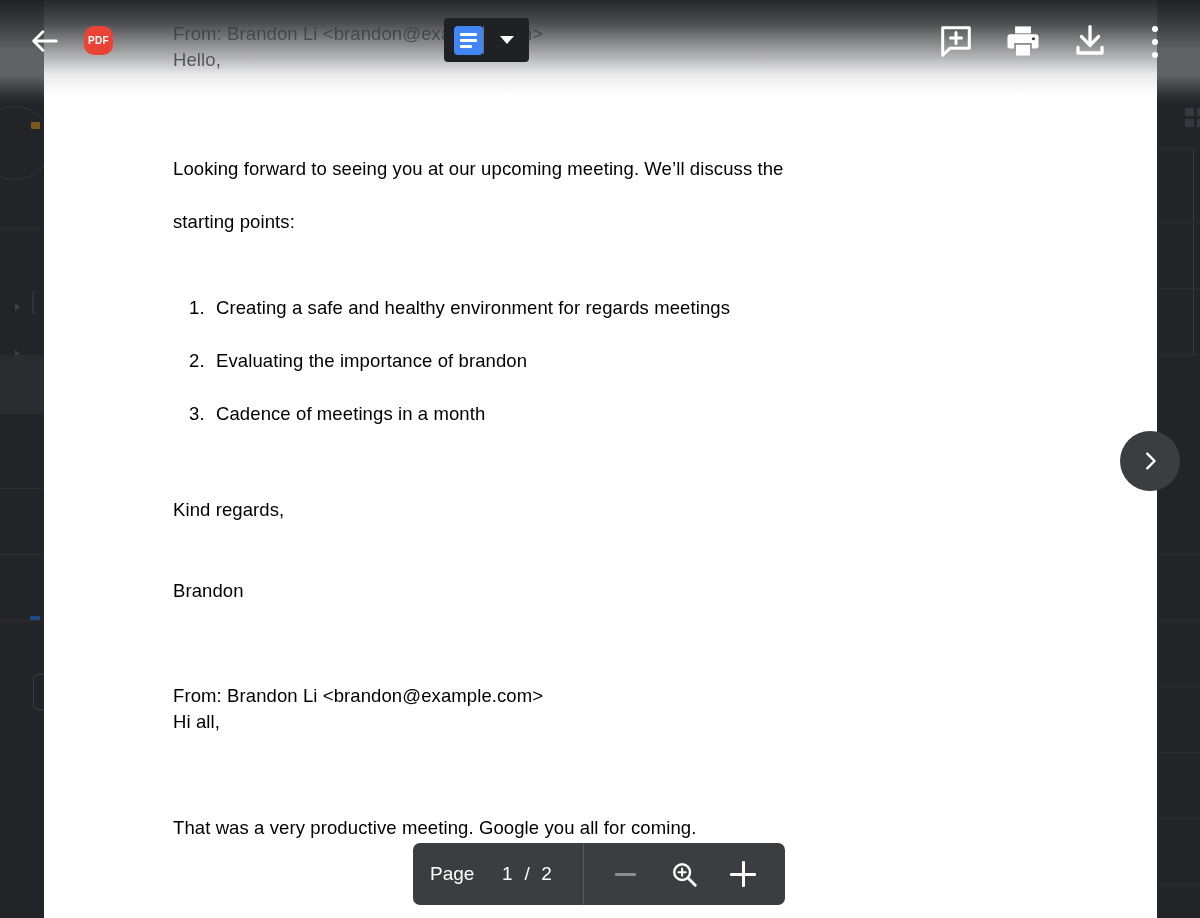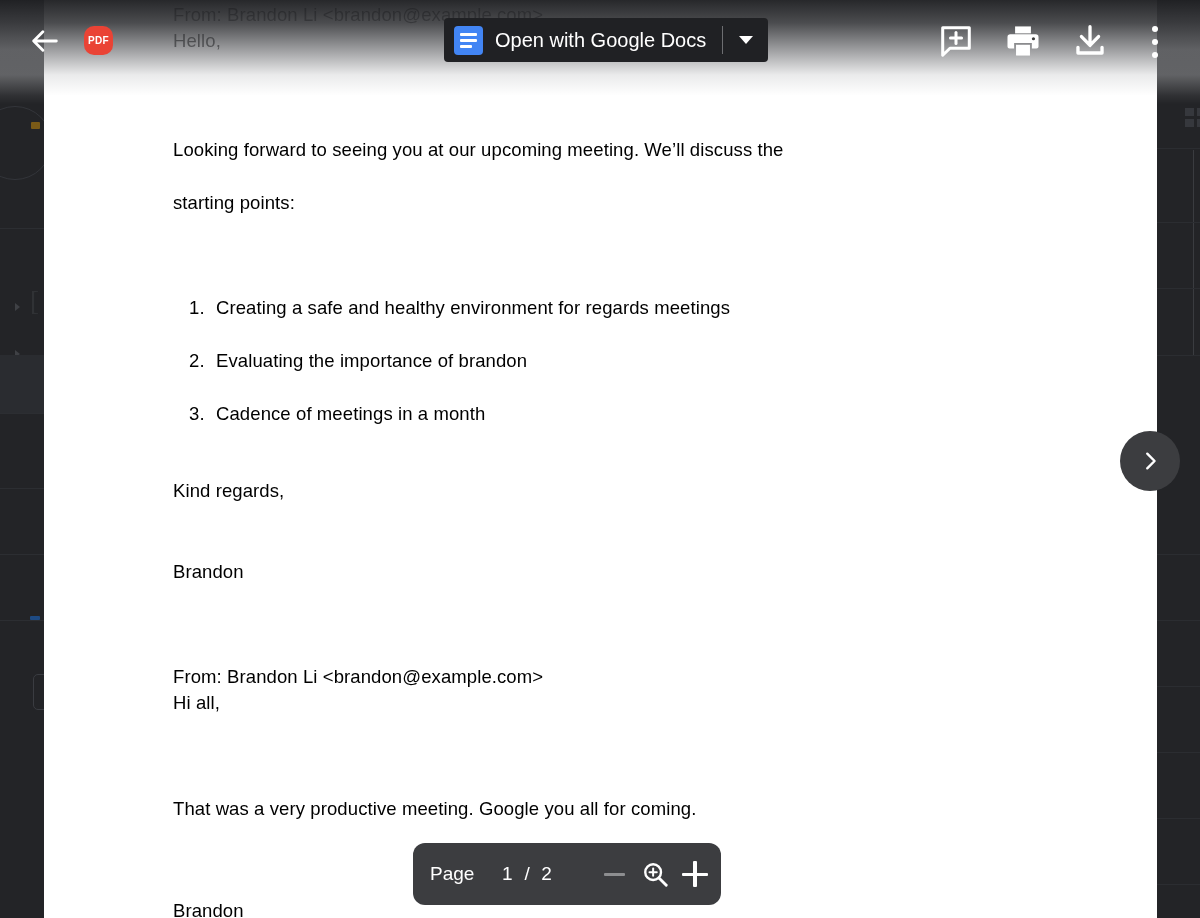--- a/index.html
+++ b/index.html
@@ -130,21 +130,21 @@
     padding: 0;
   }
   .doc p {
     position: absolute;
     color: #000000;
     font-size: 18.5px;
     font-family: "Liberation Sans", sans-serif;
     white-space: nowrap;
     letter-spacing: 0.1px;
   }
-  .doc .indent { left: 129px; }
+  .doc .indent { left: 129px; margin-top: 19px; }
   .doc .listrow { left: 145px; }
   .doc .listrow .num { display: inline-block; width: 27px; }
 
   
   #topbar {
     position: absolute;
     left: 0; top: 0;
     width: 1200px; height: 104px;
     background: linear-gradient(to bottom,
         rgba(32,33,36,0.97) 0%,
@@ -282,23 +282,23 @@
     align-items: center;
     justify-content: center;
     cursor: pointer;
     z-index: 30;
   }
 
   
   #pagebar {
     position: absolute;
     left: 413px; top: 843px;
-    width: 308px; height: 62px;
+    width: 372px; height: 62px;
     background: #3c3d40;
-    border-radius: 12px;
+    border-radius: 7px;
     display: flex;
     align-items: center;
     z-index: 25;
   }
   .pb-left {
     display: flex;
     align-items: center;
     height: 100%;
     padding-left: 17px;
   }
@@ -468,21 +468,20 @@
 
   <div class="tb-pdf">PDF</div>
 
 
   <div class="tb-open">
     <div class="tb-open-icon">
       <i></i>
         <i></i>
         <i></i>
     </div>
-    <div class="tb-open-label">Open with Google Docs</div>
     <div class="tb-open-div"></div>
     <div class="tb-open-caret">
       <span></span>
     </div>
   </div>
 
   <div class="tb-icon" style="left:937px">
     <svg width="38" height="38" viewBox="0 0 24 24">
       <path d="M3.6 3.6 H20.4 V16.6 H8.2 L3.6 21 Z" fill="none" stroke="#ffffff" stroke-width="1.9" stroke-linejoin="round"></path>
       <line x1="12" y1="6.6" x2="12" y2="13.6" stroke="#ffffff" stroke-width="1.9" stroke-linecap="round"></line>

